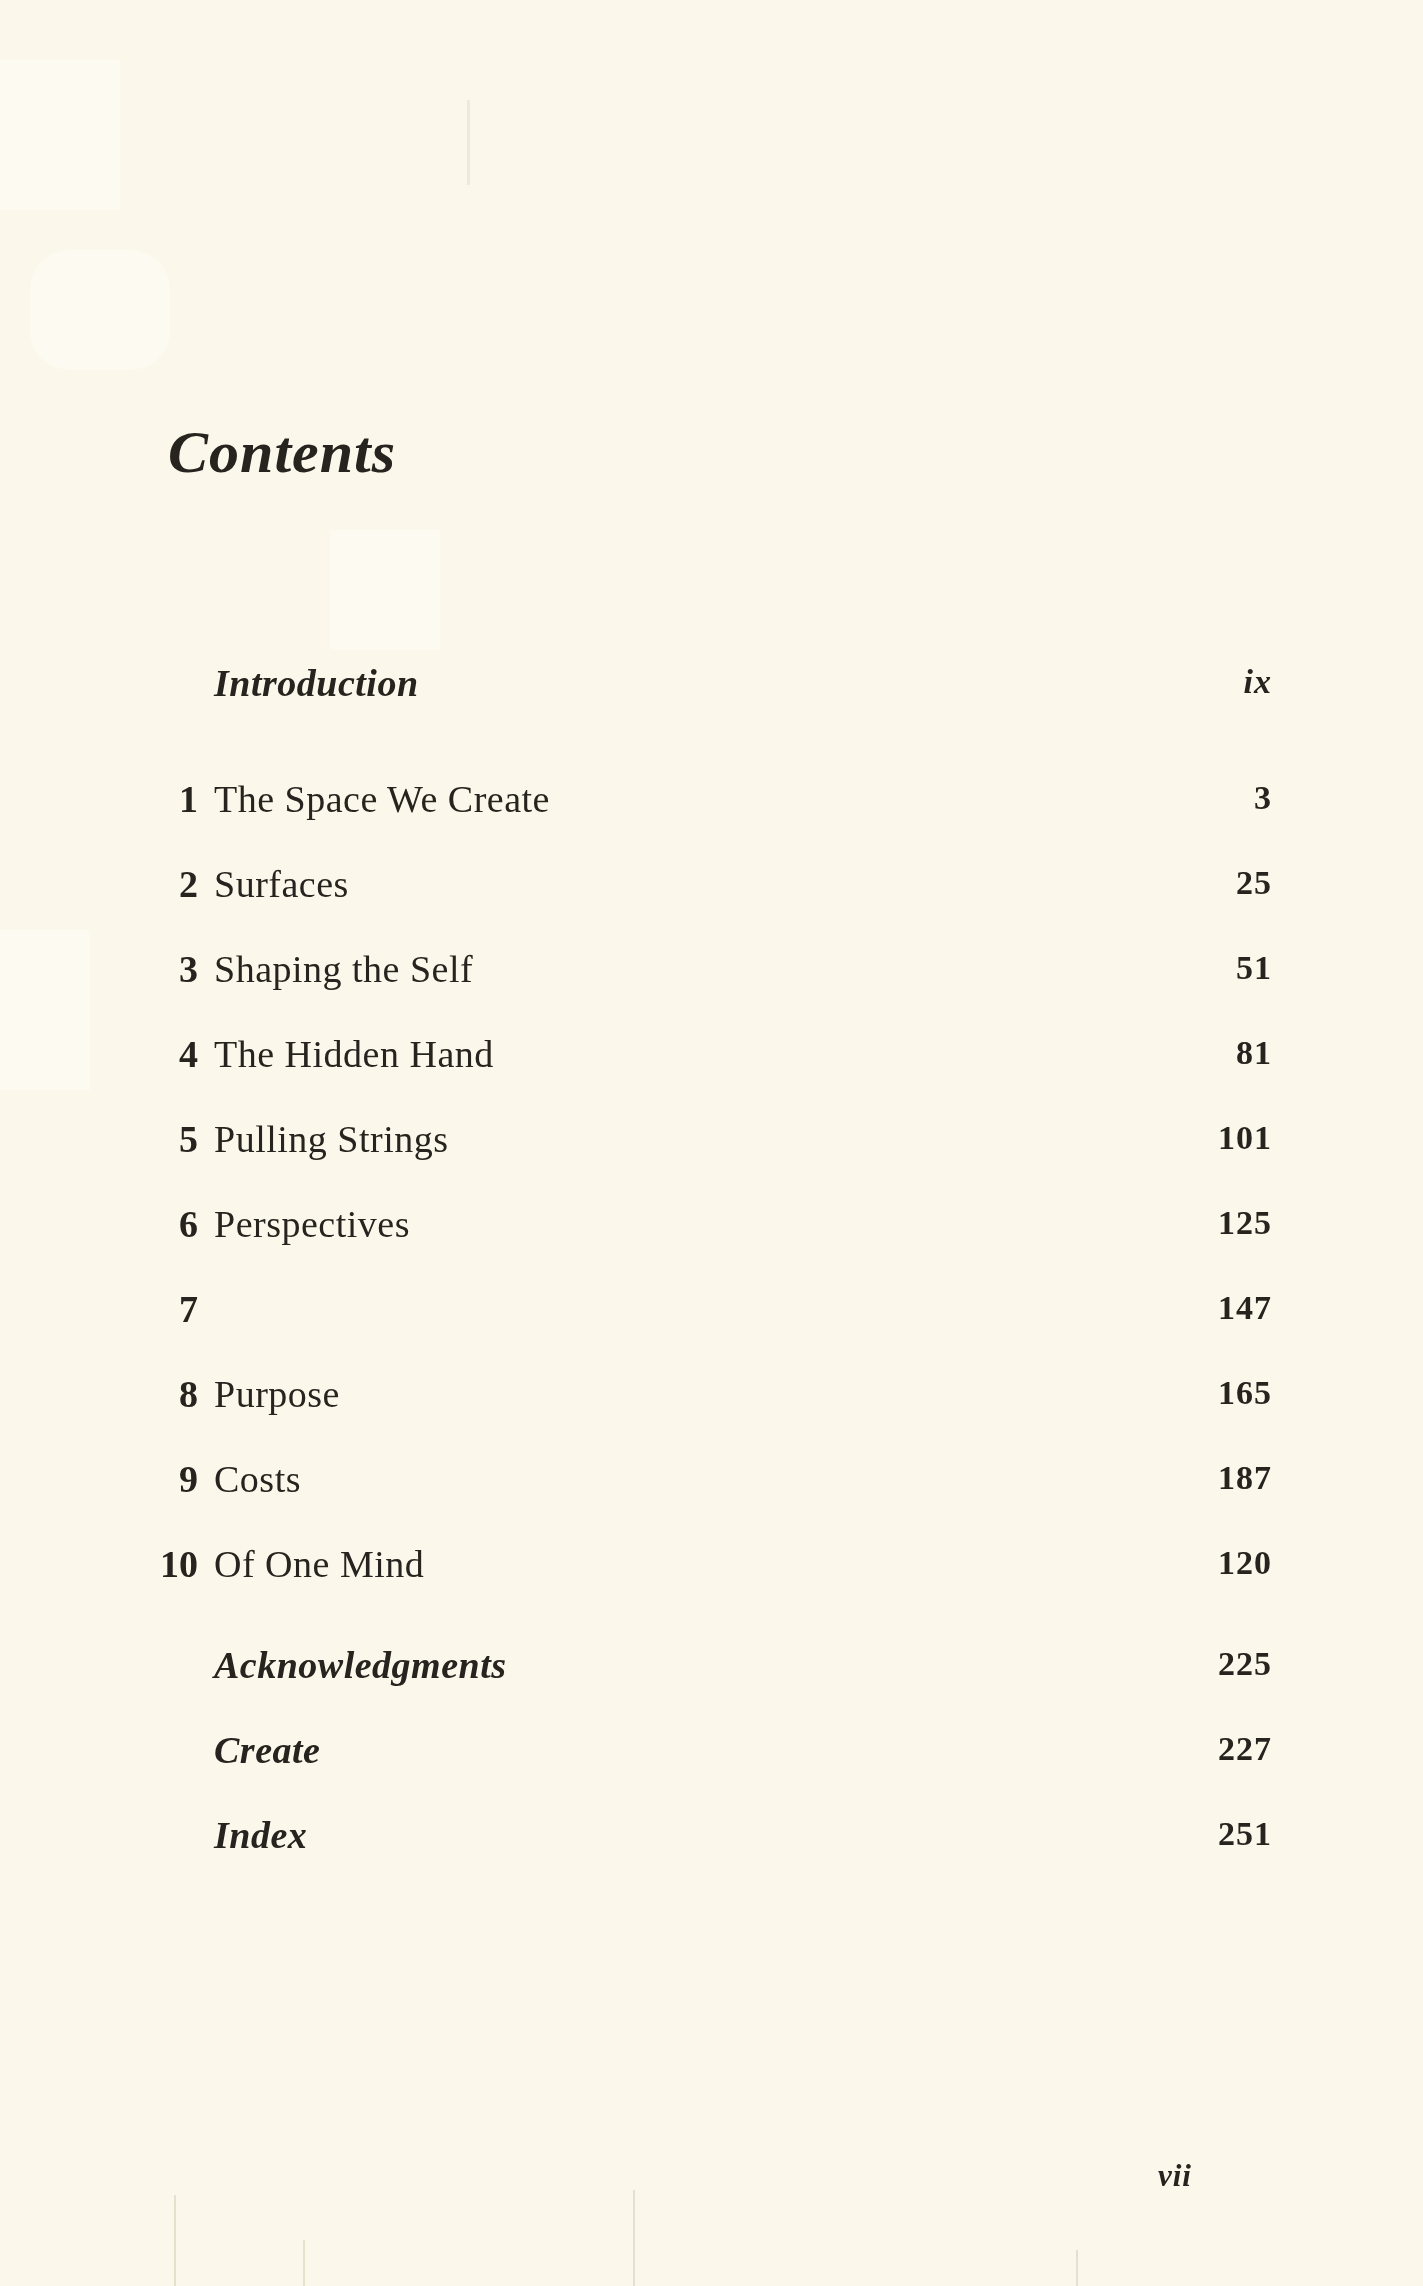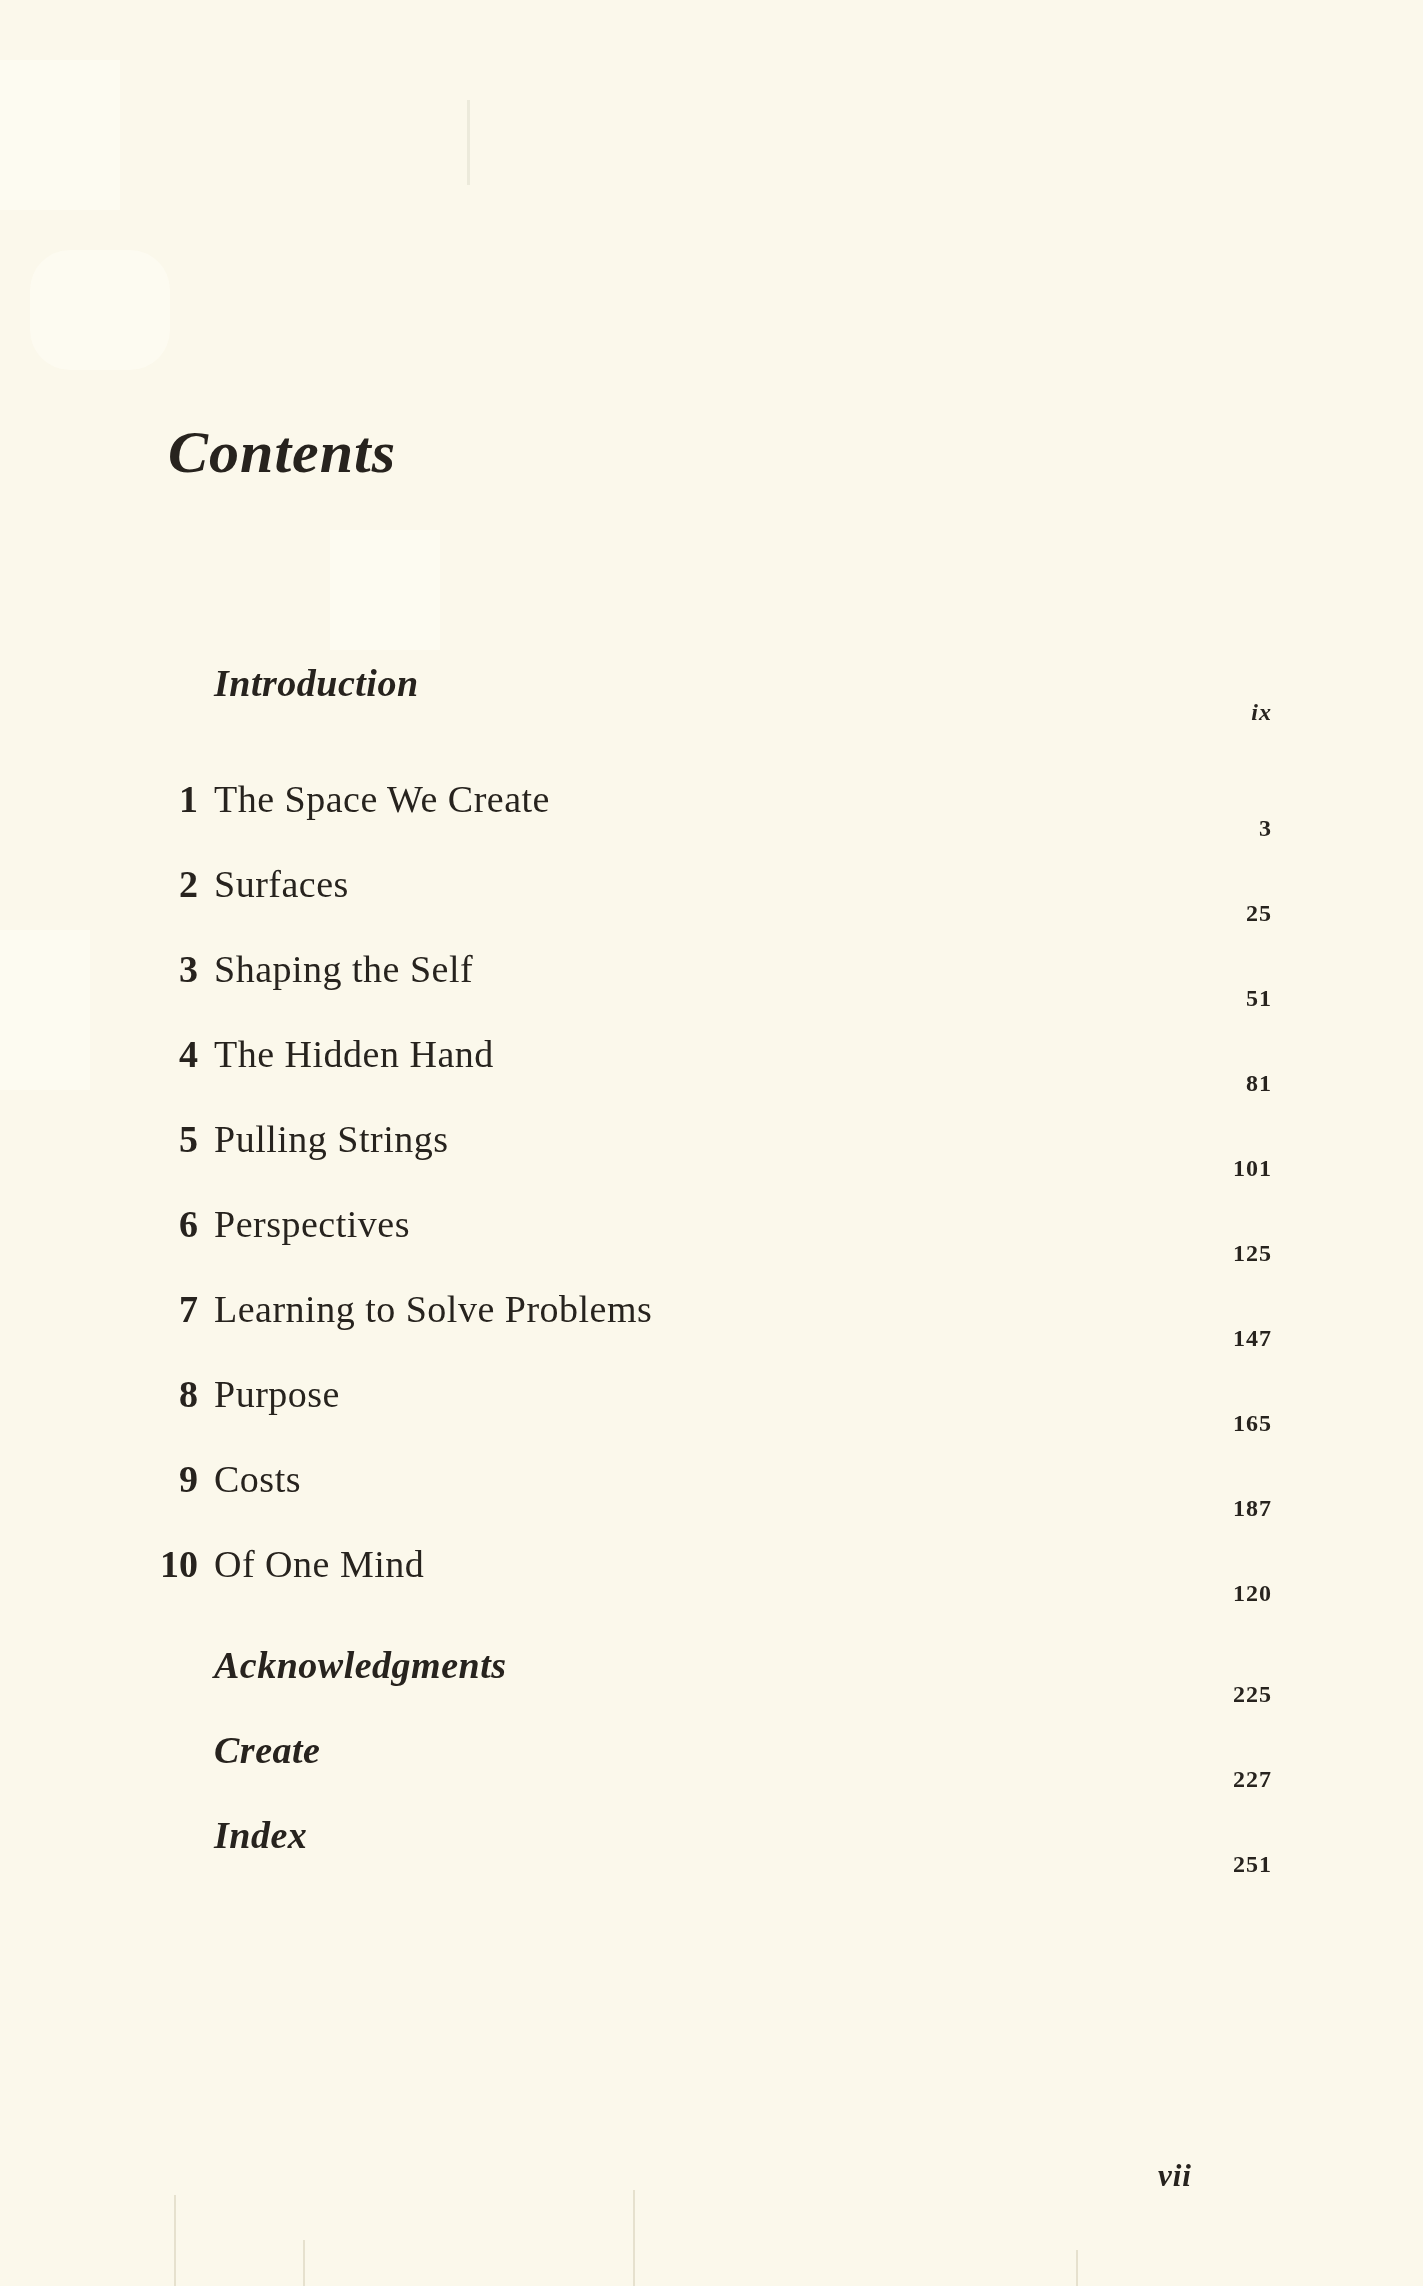--- a/index.html
+++ b/index.html
@@ -36,21 +36,21 @@
   .row{
     display:flex;align-items:flex-start;
     height:42px;margin-bottom:43px;
     font-size:38px;line-height:1.05;
   }
   .num{
     width:48px;flex:0 0 48px;text-align:right;padding-right:16px;
     font-weight:600;
   }
   .ttl{white-space:nowrap;letter-spacing:.5px;}
-  .pg{margin-left:auto;font-size:24px;font-weight:600;letter-spacing:1px;margin-top:36px;}
+  .pg{margin-left:auto;font-size:34px;font-weight:600;letter-spacing:1px;}
   .row.fm .ttl, .row.bm .ttl{font-style:italic;font-weight:600;}
   .row.fm .pg{font-style:italic;}
   .row.gap-after{margin-bottom:74px;}
   .row.gap-before{margin-top:59px;}
   .footer{
     position:absolute;left:1158px;top:2158px;
     font-size:31px;font-style:italic;font-weight:600;letter-spacing:1px;text-align:center;
   }
 </style>
 </head>
@@ -109,21 +109,20 @@
     </div>
 
     <div class="row">
       <span class="num">6</span>
       <span class="ttl">Perspectives</span>
       <span class="pg">125</span>
     </div>
 
     <div class="row">
       <span class="num">7</span>
-      <span class="ttl">Learning to Solve Problems</span>
       <span class="pg">147</span>
     </div>
 
     <div class="row">
       <span class="num">8</span>
       <span class="ttl">Purpose</span>
       <span class="pg">165</span>
     </div>
 
     <div class="row">

